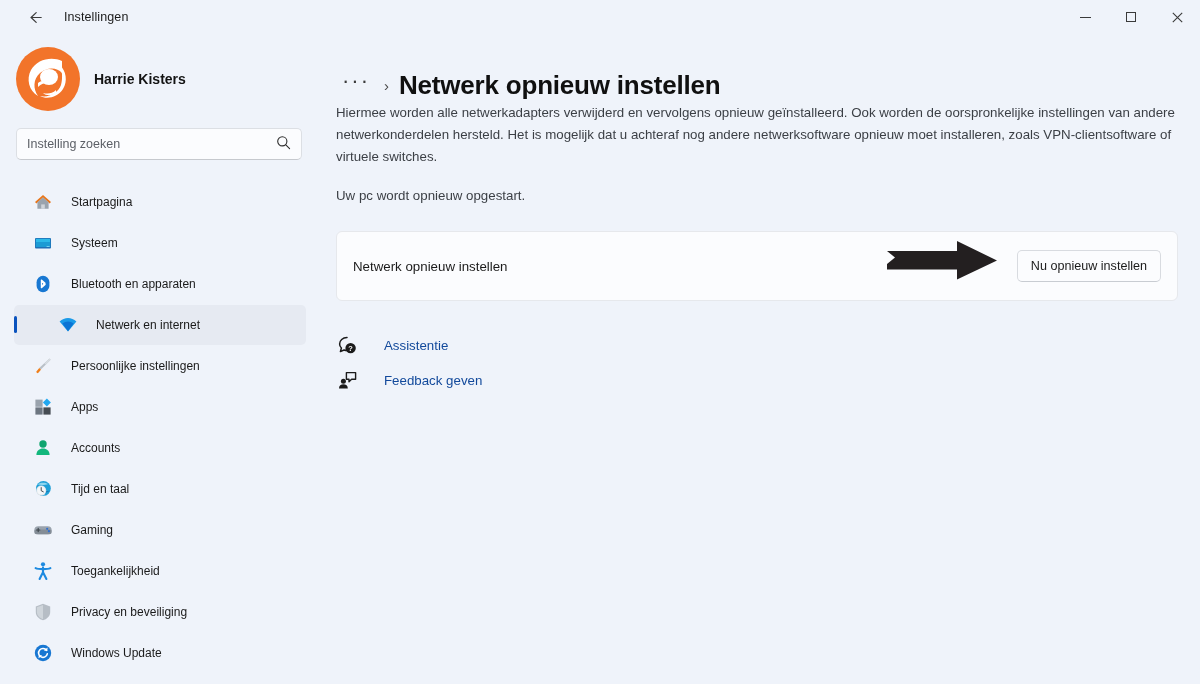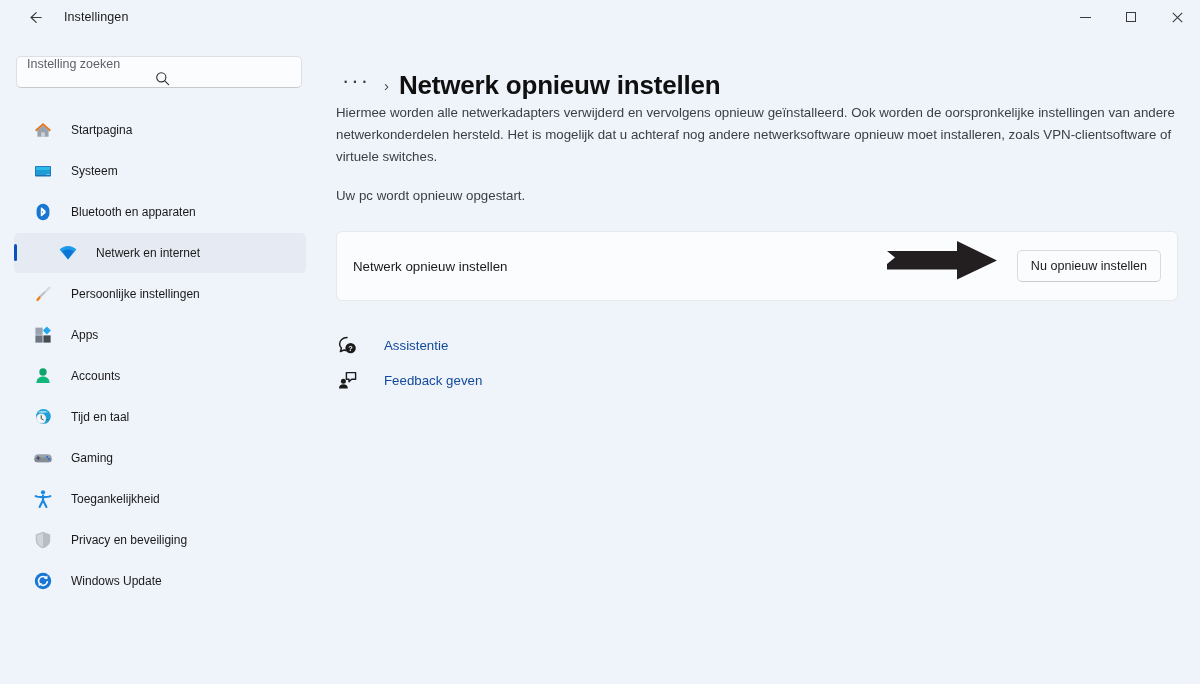--- a/index.html
+++ b/index.html
@@ -79,21 +79,20 @@
   .search-wrap { padding: 22px 18px 0 16px; }
   .search-box {
     position: relative;
     height: 32px;
     background: #fbfcfe;
     border: 1px solid #dcdfe4;
     border-bottom: 1px solid #c6c9ce;
     border-radius: 5px;
     display: flex; align-items: center;
     padding: 0 10px;
-    flex-direction: column;
   }
   .search-box input {
     border: none; outline: none; background: transparent;
     font-family: "Liberation Sans", sans-serif;
     font-size: 12.5px;
     color: #1b1b1b;
     width: 100%;
   }
   .search-box input::placeholder { color: #5b5f66; }
   .search-icon { flex: 0 0 auto; margin-left: 6px; }
@@ -250,20 +249,33 @@
       <div class="cap-btn close">
         <svg width="11" height="11" viewBox="0 0 11 11">
           <path d="M.8.8 L10.2 10.2 M10.2.8 L.8 10.2" stroke="currentColor" stroke-width="1.1" fill="none"></path>
         </svg>
       </div>
     </div>
   </div>
 
   <div class="sidebar">
 
+    <div class="profile">
+      <div class="avatar">
+        <svg width="64" height="64" viewBox="0 0 64 64">
+          <circle cx="32" cy="32" r="31" fill="#f2742a"></circle>
+          <path d="M46 14 C36 9, 21 12, 15 23 C10 32, 13 44, 22 49 C17 42, 17 32, 24 26 C31 20, 41 20, 46 26 Z" fill="#ffffff"></path>
+          <path d="M44 18 C50 24, 52 34, 47 42 C42 50, 31 53, 24 49 C33 51, 42 46, 45 38 C47 31, 46 23, 44 18 Z" fill="#ffffff"></path>
+          <ellipse cx="33" cy="30" rx="9" ry="8" fill="#ffffff"></ellipse>
+          <path d="M22 36 C26 33, 32 33, 35 37 C31 35, 26 36, 22 40 Z" fill="#ffffff"></path>
+          <path d="M40 46 C36 49, 30 49, 27 46 C31 47, 36 47, 40 43 Z" fill="#ffffff"></path>
+        </svg>
+      </div>
+      <div class="profile-name">Harrie Kisters</div>
+    </div>
 
     <div class="search-wrap">
       <div class="search-box">
         <input type="text" placeholder="Instelling zoeken" style="">
         <span class="search-icon">
           <svg width="15" height="15" viewBox="0 0 15 15">
             <circle cx="6.3" cy="6.3" r="4.6" fill="none" stroke="#2c2c2c" stroke-width="1.1"></circle>
             <path d="M9.8 9.8 L13.6 13.6" stroke="#2c2c2c" stroke-width="1.1" stroke-linecap="round"></path>
           </svg>
         </span>

